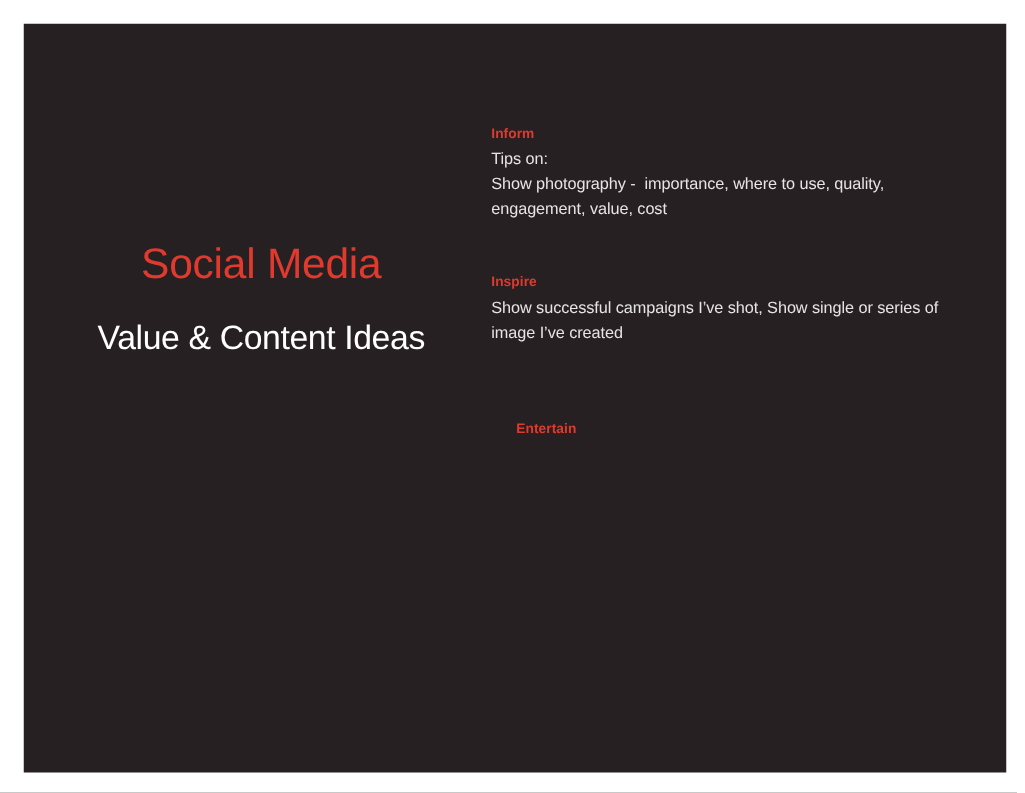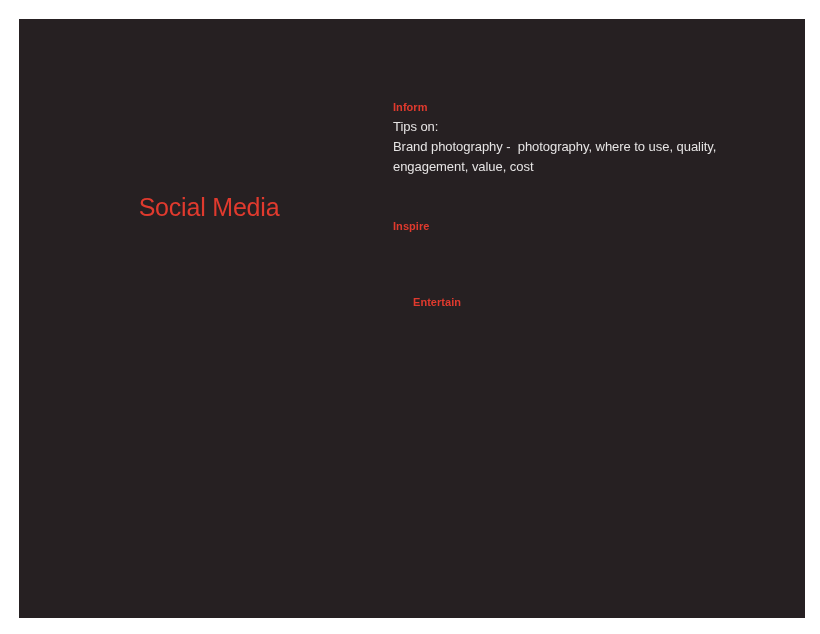--- a/index.html
+++ b/index.html
@@ -29,21 +29,21 @@
 
   
   .title-block {
     position: absolute;
     left: 0px;
     top: 175px;
     width: 380px;
     text-align: center;
   }
   .title-main {
-    font-size: 25px;
+    font-size: 34px;
     font-weight: 400;
     letter-spacing: -0.2px;
     line-height: 1.05;
     margin: 0;
   }
   .title-sub {
     font-size: 27px;
     font-weight: 400;
     letter-spacing: -0.3px;
     line-height: 1.05;
@@ -84,32 +84,34 @@
   .gap-lg { margin-bottom: 40px; }
   .gap-xl { margin-bottom: 58px; }
 </style>
 </head>
 <body style="background: rgb(255, 255, 255);">
 
 <div class="slide-stage" style="background: rgb(38, 32, 34);">
 
   <div class="title-block">
     <h1 class="title-main" style="color: rgb(224, 58, 46);">Social Media</h1>
+    <h2 class="title-sub" style="color: rgb(255, 255, 255);">Value &amp; Content Ideas</h2>
   </div>
 
   <div class="content-column">
 
     <div class="content-block gap-lg">
       <div class="block-heading" style="color: rgb(224, 58, 46);">Inform</div>
       <div class="block-body" style="color: rgb(230, 228, 228);">Tips on:
-Brand photography -  photography, where to use, quality, engagement, value, cost</div>
+Show photography -  importance, where to use, quality, engagement, value, cost</div>
     </div>
 
     <div class="content-block gap-xl">
       <div class="block-heading" style="color: rgb(224, 58, 46);">Inspire</div>
+      <div class="block-body" style="color: rgb(230, 228, 228);">Show successful campaigns I’ve shot, Show single or series of image I’ve created</div>
     </div>
 
     <div class="content-block">
       <div class="block-heading" style="color: rgb(224, 58, 46); margin-left: 20px;">Entertain</div>
     </div>
 
   </div>
 </div>
 
 </body></html>

